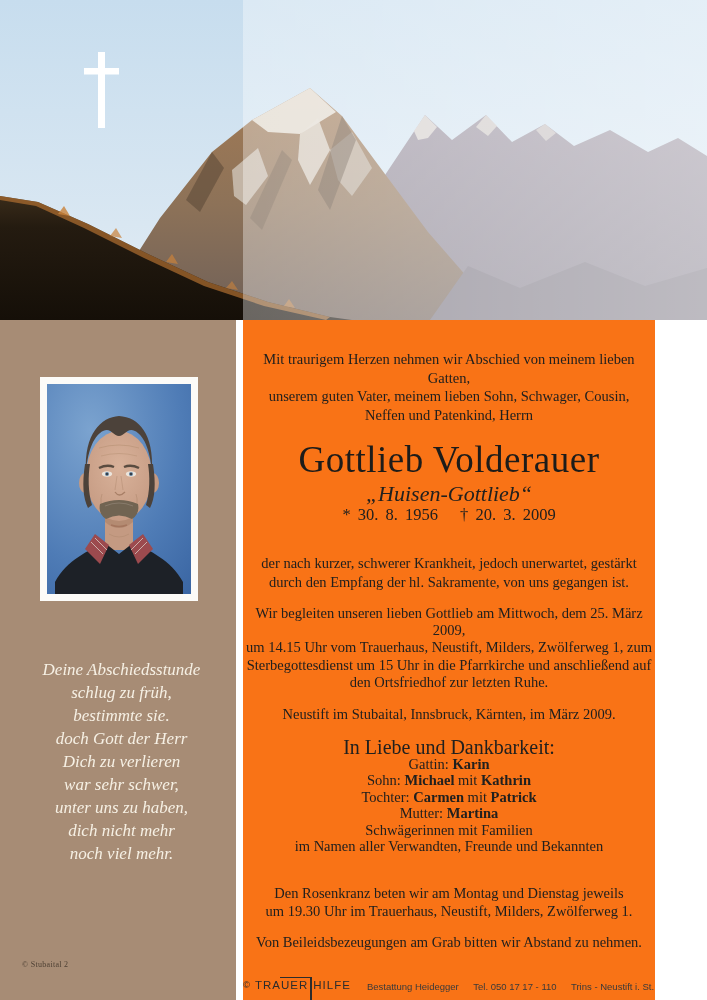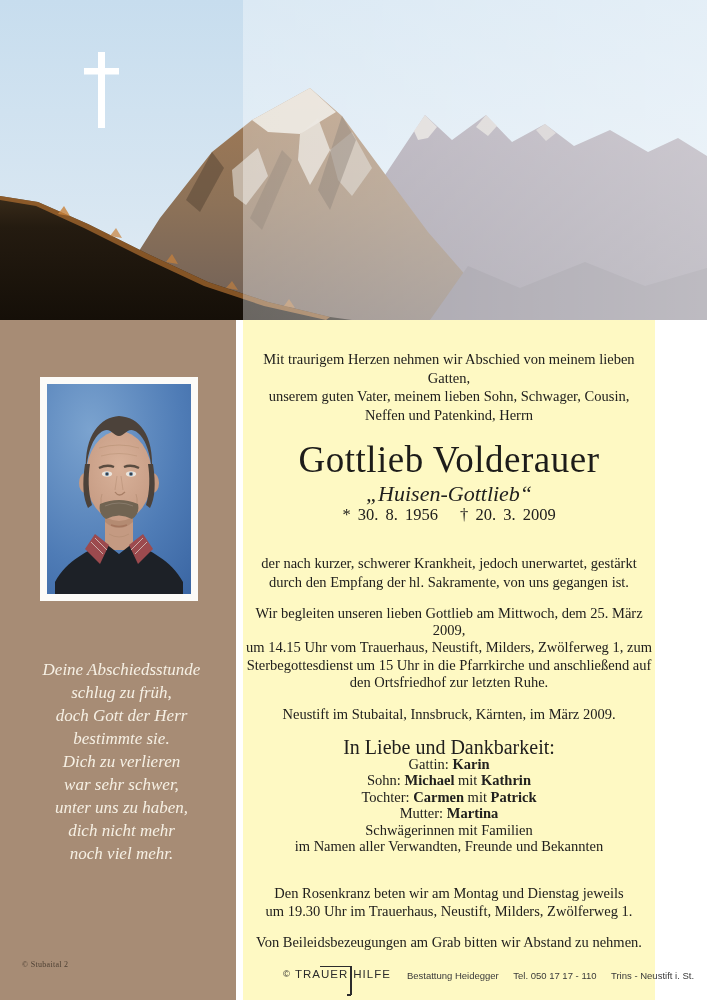--- a/index.html
+++ b/index.html
@@ -15,39 +15,39 @@
   
   .sidebar{position:absolute;left:0;top:320px;width:236px;height:680px;background:#a78c75;}
   .portrait{position:absolute;left:40px;top:57px;width:144px;height:210px;
             border:7px solid #fcfbf8;background:#4f7cb6;}
   .portrait svg{display:block;width:100%;height:100%;}
   .poem{position:absolute;left:0;top:338px;width:243px;text-align:center;
         font-style:italic;color:#f6f0e4;font-size:17px;line-height:23px;}
   .credit{position:absolute;left:22px;top:640px;font-size:8px;color:#4e4034;letter-spacing:.3px;}
 
   
-  .main{position:absolute;left:243px;top:320px;width:412px;height:680px;background:#fef9c3;
+  .main{position:absolute;left:243px;top:320px;width:412px;height:680px;background:#f97316;
         text-align:center;}
   .intro{margin-top:30px;font-size:14.5px;line-height:18.5px;}
   .name{margin-top:14px;font-size:37px;line-height:44px;letter-spacing:.5px;font-weight:400;color:#1d1c1a;}
   .nickname{margin-top:2px;font-size:22px;line-height:19px;font-style:italic;}
   .dates{margin-top:2px;font-size:16.5px;line-height:20px;word-spacing:3px;}
   .dates .died{margin-left:22px;}
   .para2{margin-top:29px;font-size:14.5px;line-height:19px;}
   .para3{margin-top:13px;font-size:14.5px;line-height:17.2px;}
   .place{margin-top:14px;font-size:14.5px;line-height:18px;}
   .thanks{margin-top:16px;font-size:20px;line-height:17px;}
   .family{font-size:14.5px;line-height:16.4px;}
   .family b{font-weight:700;}
   .rosary{margin-top:31px;font-size:14.5px;line-height:17.5px;}
   .condolence{margin-top:13px;font-size:14.5px;line-height:18px;}
 
   
-  .footer{margin-top:17px;display:flex;align-items:flex-start;justify-content:flex-start;
-          padding-left:40px;font-family:"Liberation Sans", sans-serif;text-align:left;}
+  .footer{margin-top:28px;display:flex;align-items:flex-start;justify-content:flex-start;
+          font-family:"Liberation Sans", sans-serif;text-align:left;}
   .logo{position:relative;font-size:11.5px;letter-spacing:1px;color:#2c2c2c;white-space:nowrap;}
   .logo .csym{font-size:9.5px;margin-right:4px;vertical-align:1px;}
   .logo .over{position:relative;}
   .logo .over::after{content:"";position:absolute;left:-1px;right:-4px;top:-2px;
                      border-top:1.3px solid #2c2c2c;}
   .logo .vline{position:relative;display:inline-block;width:5px;height:10px;}
   .logo .vline::after{content:"";position:absolute;left:2px;top:-2px;width:1.3px;height:29px;background:#2c2c2c;}
   .logo .vline::before{content:"";position:absolute;left:-1px;top:26px;width:4px;height:1.2px;background:#2c2c2c;}
   .finfo{margin-left:16px;font-size:9.5px;color:#3a3a3a;padding-top:2px;white-space:nowrap;}
   .finfo span{margin-right:12px;}
@@ -173,22 +173,22 @@
         <path d="M58,122 Q72,116 86,122" stroke="#8d8070" stroke-width="1" fill="none" opacity="0.8"></path>
 
         <path d="M64,141 Q72,144 80,141" stroke="#a5765e" stroke-width="1.4" fill="none"></path>
         <path d="M62,150 Q72,156 82,150" stroke="#b08a70" stroke-width="1" fill="none" opacity="0.55"></path>
       </svg>
     </div>
 
     <div class="poem">
       <div>Deine Abschiedsstunde</div>
       <div>schlug zu früh,</div>
+      <div>bestimmte sie.</div>
       <div>doch Gott der Herr</div>
-      <div>bestimmte sie.</div>
       <div>Dich zu verlieren</div>
       <div>war sehr schwer,</div>
       <div>unter uns zu haben,</div>
       <div>dich nicht mehr</div>
       <div>noch viel mehr.</div>
     </div>
 
     <div class="credit">© Stubaital 2</div>
   </div>
 

